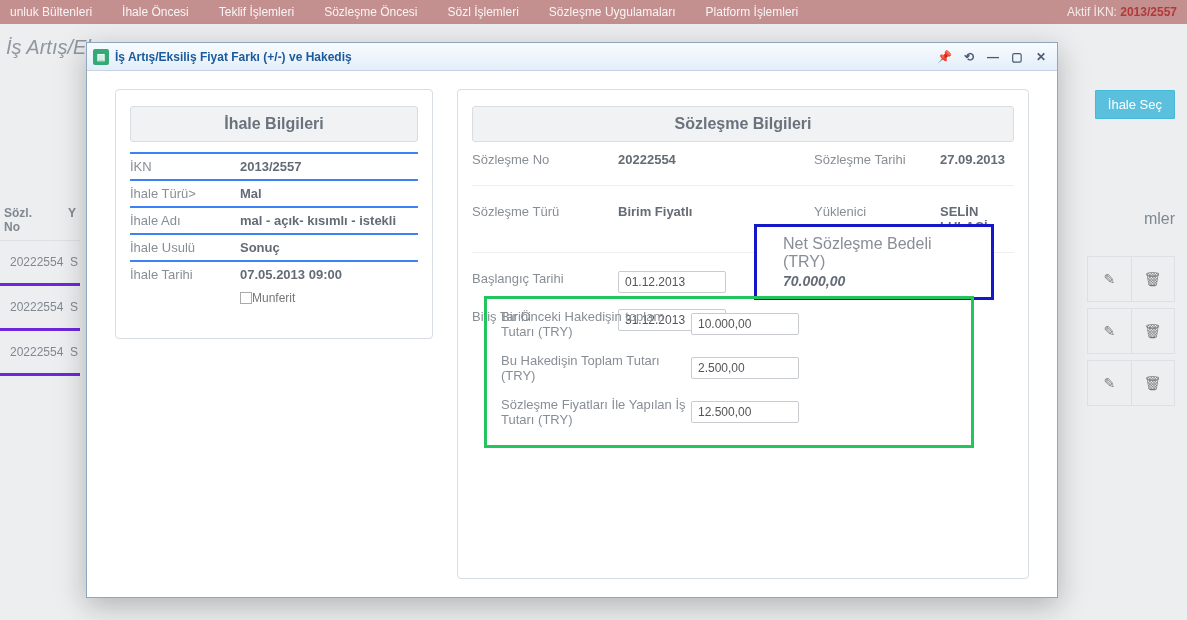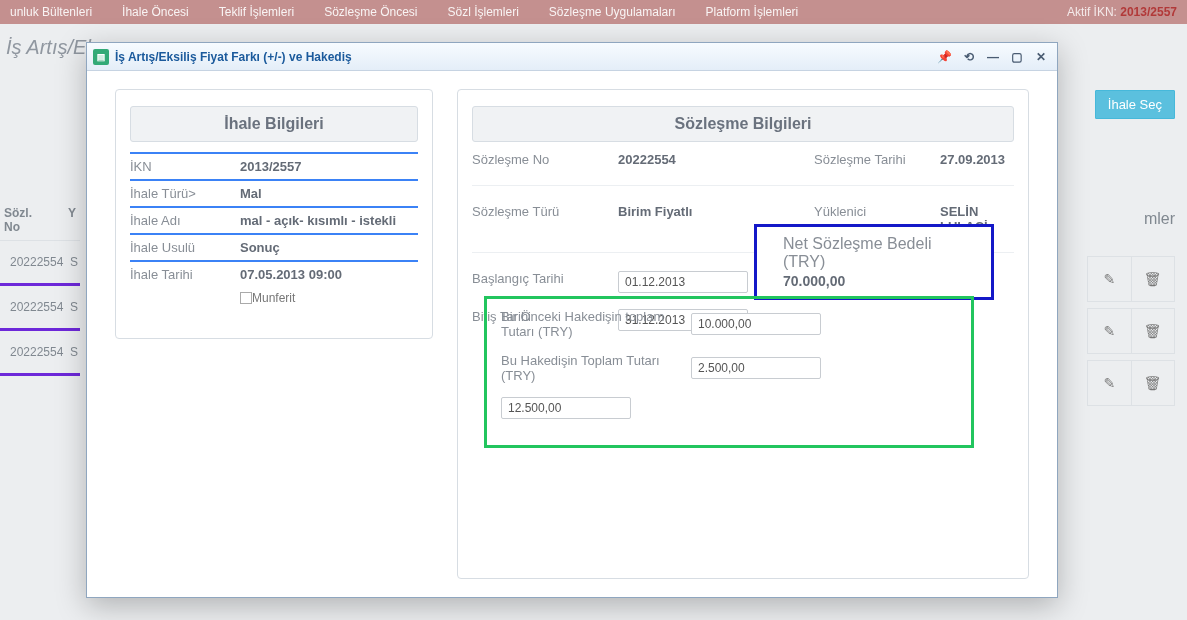--- a/index.html
+++ b/index.html
@@ -160,41 +160,41 @@
   .kv:first-of-type { border-top: 0; }
   .kv .k { width: 110px; color: #888e96; font-size: 13px; }
   .kv .v { flex: 1; color: #646b76; font-weight: bold; font-size: 13px; }
 
   .right-grid { display: grid; grid-template-columns: 130px 180px 110px 1fr; column-gap: 10px; row-gap: 10px; align-items: start; gap: 16px; }
   .right-grid .k { color: #888e96; font-size: 13px; }
   .right-grid .v { color: #646b76; font-weight: bold; font-size: 13px; }
   .right-grid hr.sep { grid-column: 1 / 5; border: 0; border-top: 1px solid #eceff2; margin: 2px 0; }
 
   .tx {
-    width: 130px;
+    width: 108px;
     border: 1px solid #c8ccd1;
     background: #fff;
     padding: 3px 6px;
     font-size: 12px;
     color: #555;
     border-radius: 2px;
   }
 
   
   .netbox {
     border: 3px solid #1418c8;
     padding: 8px 26px 8px 26px;
     position: absolute;
     top: 118px;
     right: 20px;
     width: 240px;
     background: #fff;
   }
   .netbox .lab { color: #888e96; font-size: 16px; }
-  .netbox .val { color: #646b76; font-weight: bold; font-size: 14px; margin-top: 2px; }
+  .netbox .val { color: #646b76; font-weight: bold; font-size: 14px; margin-top: 2px; font-style: italic; }
 
   .redbox {
     border: 3px solid #22c55e;
     position: absolute;
     top: 190px;
     left: 12px;
     width: 490px;
     height: 152px;
     padding: 10px 14px 10px 14px;
   }
@@ -354,20 +354,21 @@
         <div class="redbox">
           <div class="redrow">
             <div class="k">Bir Önceki Hakedişin toplam Tutarı (TRY)</div>
             <input class="tx" type="text" value="10.000,00" style="">
           </div>
           <div class="redrow">
             <div class="k">Bu Hakedişin Toplam Tutarı (TRY)</div>
             <input class="tx" type="text" value="2.500,00" style="">
           </div>
           <div class="redrow" style="margin-bottom:0;">
+            <div class="k">Sözleşme Fiyatları İle Yapılan İş Tutarı (TRY)</div>
             <input class="tx" type="text" value="12.500,00" style="">
           </div>
         </div>
 
       </div>
     </div>
 
   </div>
 </div>
 

